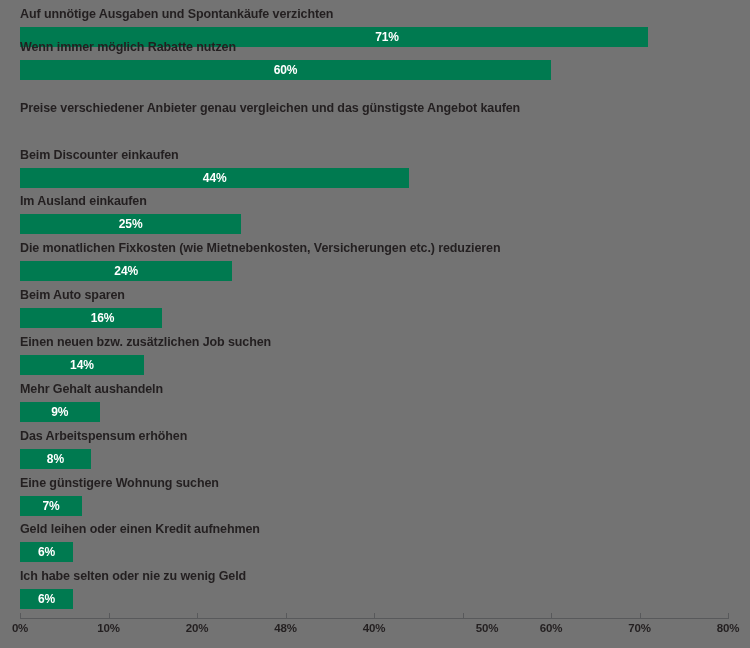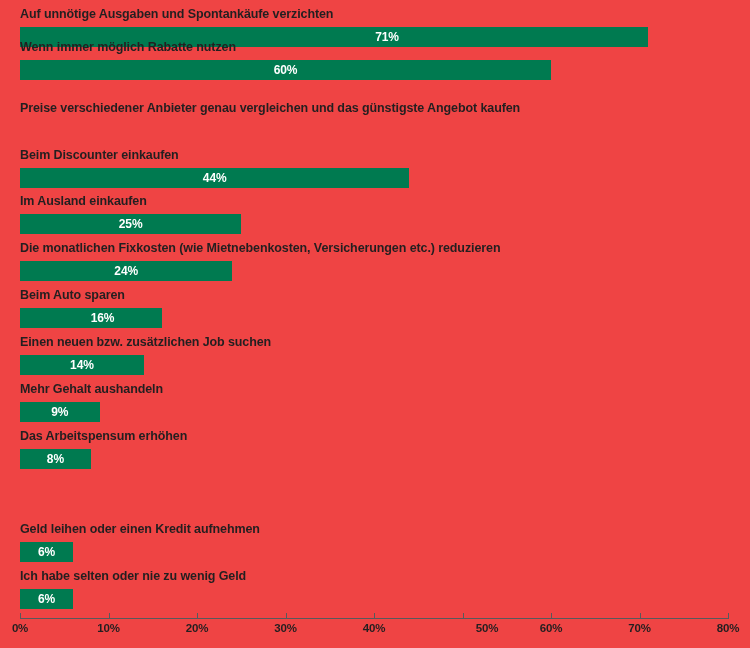--- a/index.html
+++ b/index.html
@@ -11,21 +11,21 @@
     height: 648px;
     background: #f0f0f0;
     font-family: "Liberation Sans", sans-serif;
     overflow: hidden;
   }
 
   #chart-root {
     position: relative;
     width: 750px;
     height: 648px;
-    background: #ef4444;
+    background: #737373;
   }
 
   .plot-area {
     position: absolute;
     left: 0;
     top: 0;
     width: 750px;
     height: 618px;
   }
 
@@ -174,20 +174,27 @@
         <div class="bar-track">
           <div class="bar-fill" style="width: 79.65px; background: rgb(0, 122, 80);"></div>
           <div class="bar-value" style="left: 0px; width: 79.65px;">9%</div>
         </div>
       </div>
       <div class="bar-row" style="top: 428.65px;">
         <div class="bar-label">Das Arbeitspensum erhöhen</div>
         <div class="bar-track">
           <div class="bar-fill" style="width: 70.8px; background: rgb(0, 122, 80);"></div>
           <div class="bar-value" style="left: 0px; width: 70.8px;">8%</div>
+        </div>
+      </div>
+      <div class="bar-row" style="top: 475.5px;">
+        <div class="bar-label">Eine günstigere Wohnung suchen</div>
+        <div class="bar-track">
+          <div class="bar-fill" style="width: 61.95px; background: rgb(0, 122, 80);"></div>
+          <div class="bar-value" style="left: 0px; width: 61.95px;">7%</div>
         </div>
       </div>
       <div class="bar-row" style="top: 522.35px; padding-left: 28px;">
         <div class="bar-label">Geld leihen oder einen Kredit aufnehmen</div>
         <div class="bar-track">
           <div class="bar-fill" style="width: 53.1px; background: rgb(0, 122, 80);"></div>
           <div class="bar-value" style="left: 0px; width: 53.1px;">6%</div>
         </div>
       </div>
       <div class="bar-row" style="top: 569.2px;">
@@ -201,21 +208,21 @@
 
   <div class="axis">
     <div class="axis-line"></div>
   <div class="axis-tick" style="left: 20px; background: rgb(88, 89, 91);"></div>
       <div class="axis-tick-label" style="left: 20px;">0%</div>
       <div class="axis-tick" style="left: 108.5px; background: rgb(88, 89, 91);"></div>
       <div class="axis-tick-label" style="left: 108.5px;">10%</div>
       <div class="axis-tick" style="left: 197px; background: rgb(88, 89, 91);"></div>
       <div class="axis-tick-label" style="left: 197px;">20%</div>
       <div class="axis-tick" style="left: 285.5px; background: rgb(88, 89, 91);"></div>
-      <div class="axis-tick-label" style="left: 285.5px;">30%</div>
+      <div class="axis-tick-label" style="left: 285.5px;">48%</div>
       <div class="axis-tick" style="left: 374px; background: rgb(88, 89, 91);"></div>
       <div class="axis-tick-label" style="left: 374px;">40%</div>
       <div class="axis-tick" style="left: 462.5px; background: rgb(88, 89, 91);"></div>
       <div class="axis-tick-label" style="left: 487px;">50%</div>
       <div class="axis-tick" style="left: 551px; background: rgb(88, 89, 91);"></div>
       <div class="axis-tick-label" style="left: 551px;">60%</div>
       <div class="axis-tick" style="left: 639.5px; background: rgb(88, 89, 91);"></div>
       <div class="axis-tick-label" style="left: 639.5px;">70%</div>
       <div class="axis-tick" style="left: 728px; background: rgb(88, 89, 91);"></div>
       <div class="axis-tick-label" style="left: 728px;">80%</div>

